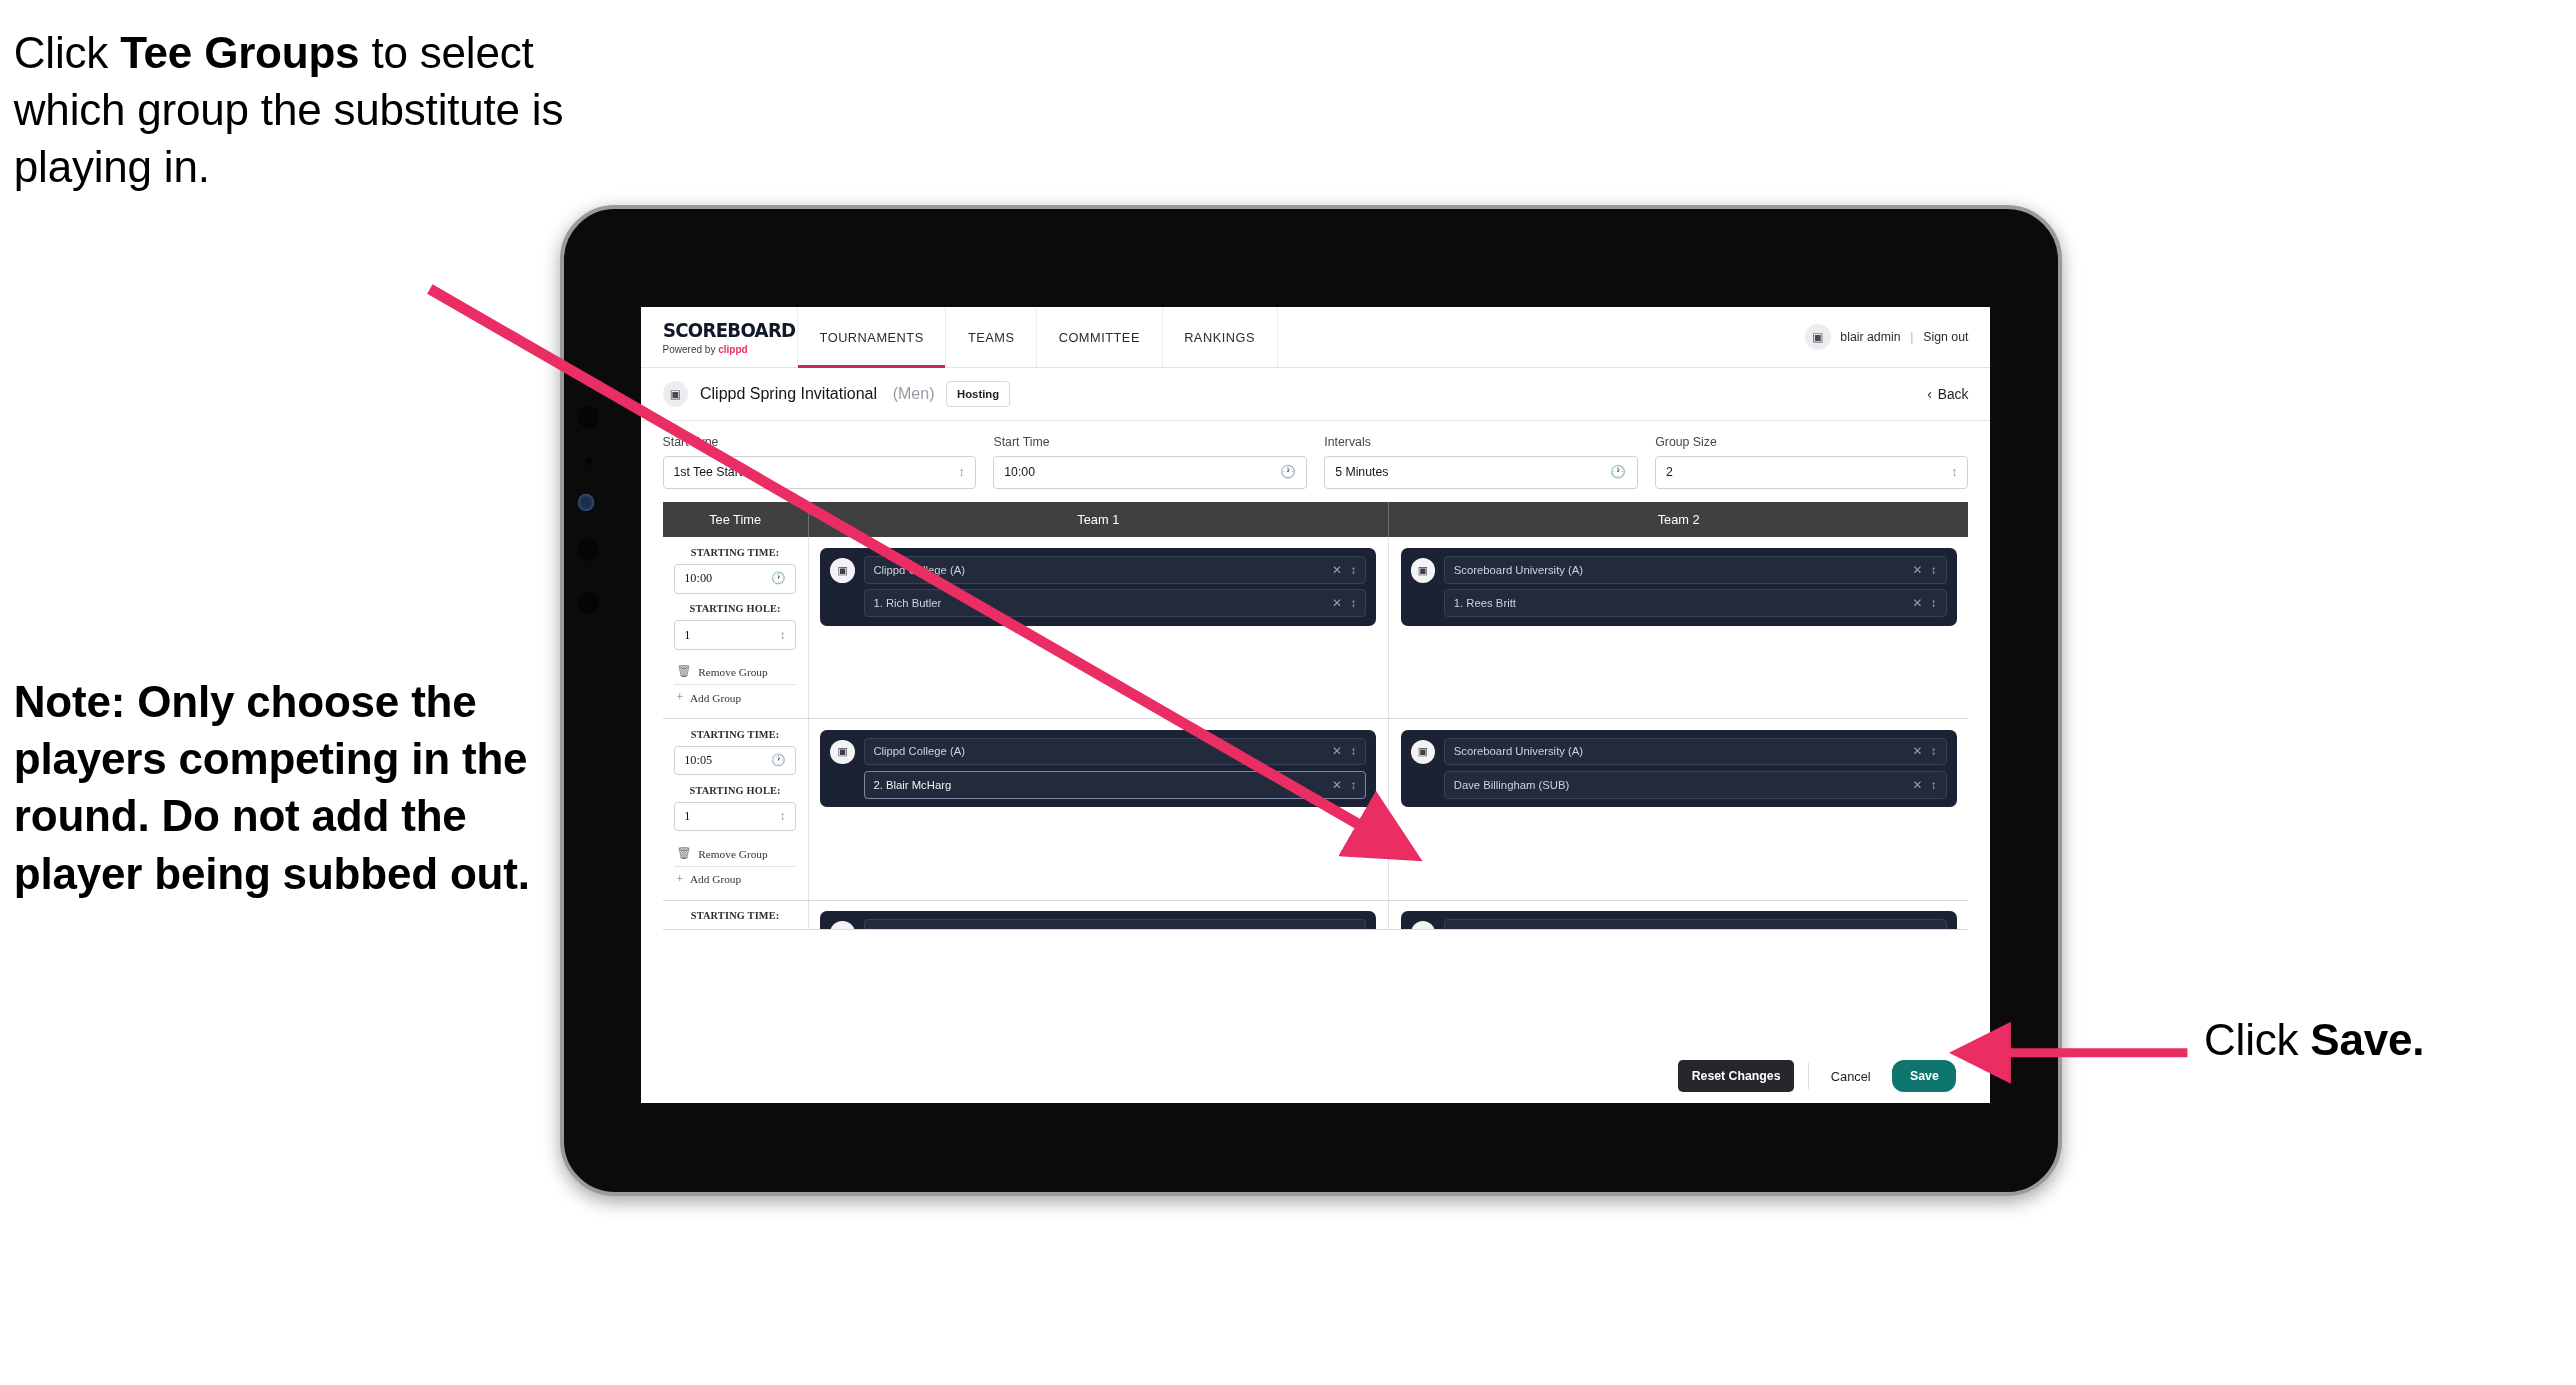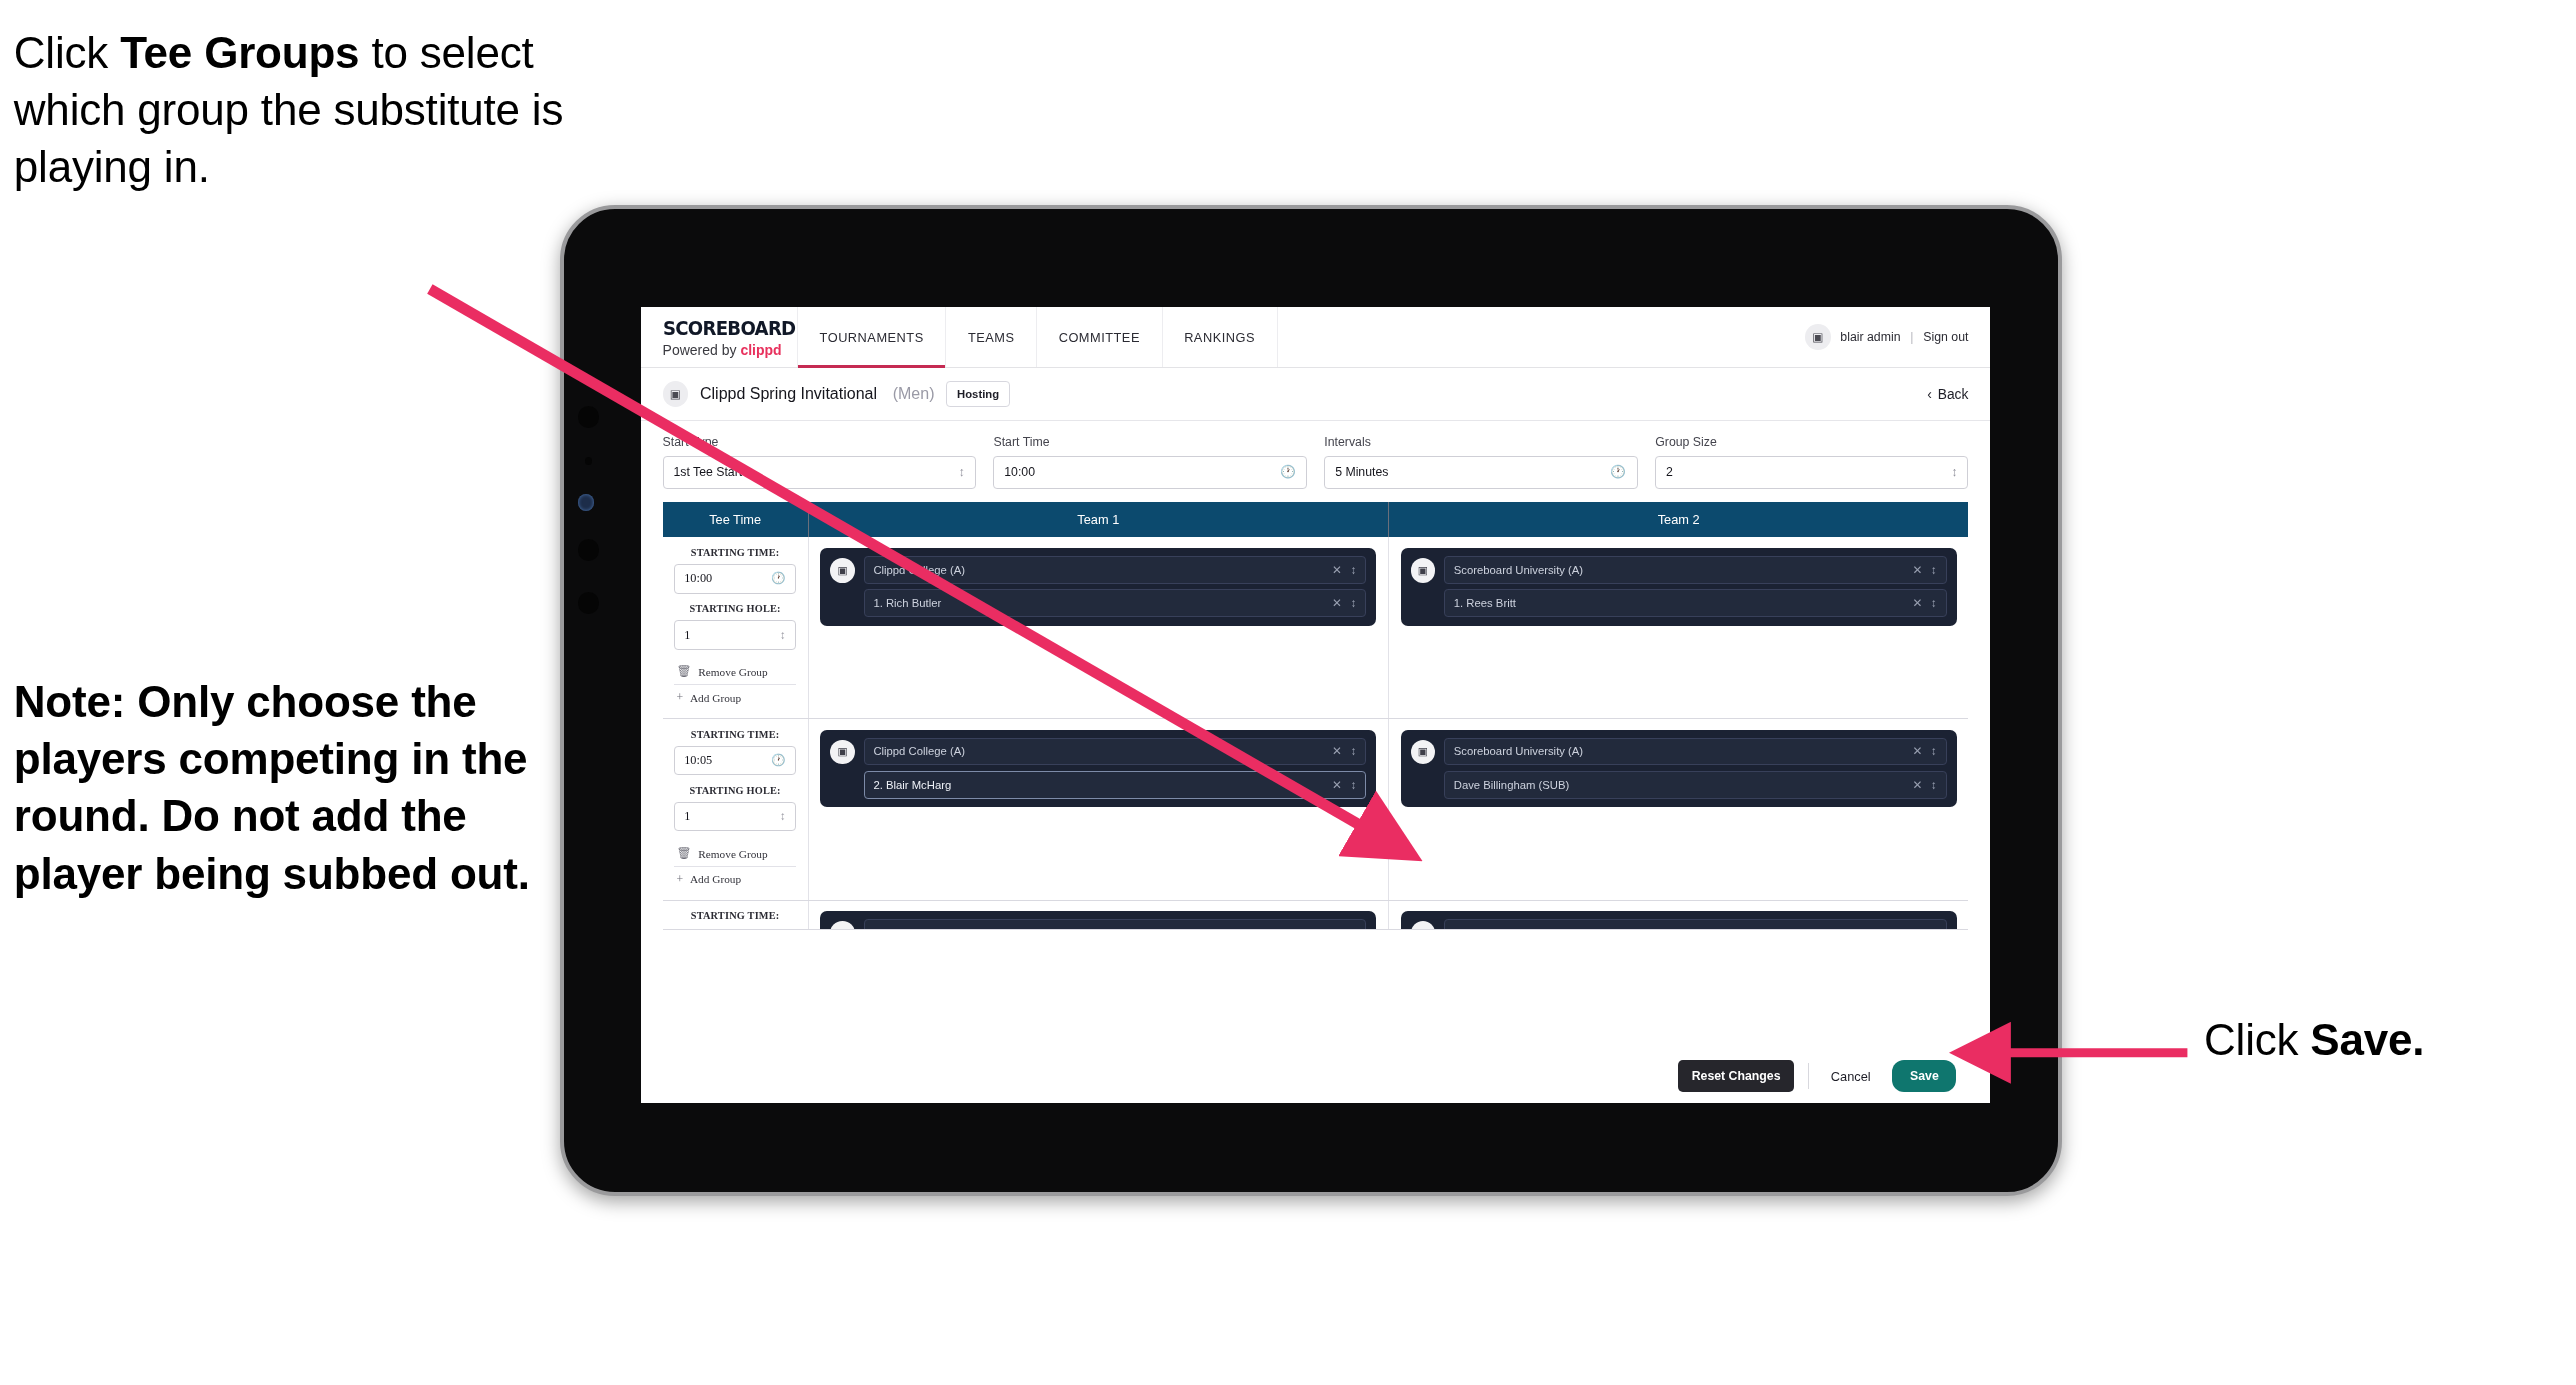--- a/index.html
+++ b/index.html
@@ -58,21 +58,21 @@
   }
   #brand {
     width: 157px; display:flex; flex-direction: column; justify-content:center;
     padding-left: 21.6px; border-right: 1px solid #ededf0;
   }
   #brand-name {
     font-family: "DejaVu Sans", sans-serif;
     font-weight: 700; font-size: 19.7px; letter-spacing: -0.8px;
     color:#111827; transform: scaleX(0.92); transform-origin: left center;
   }
-  #brand-sub { font-size: 14px; color:#3a3a40; margin-top: 2px; }
+  #brand-sub { font-size: 10px; color:#3a3a40; margin-top: 2px; }
   #brand-sub .clippd { color:#e8315d; font-weight:700; }
   .navtab {
     display:flex; align-items:center; padding: 0 21.6px;
     font-size: 12.8px; letter-spacing: 0.5px; color:#2b2b33;
     border-right: 1px solid #ededf0; position: relative; cursor: pointer;
   }
   .navtab.active::after {
     content:""; position:absolute; left:0; right:0; bottom:-1px; height:2.9px; background:#c52a52;
   }
   #nav-right { margin-left:auto; display:flex; align-items:center; padding-right: 21.6px; gap: 9.8px; font-size: 12.3px; color:#2b2b33;}
@@ -102,21 +102,21 @@
   .field-label { font-size: 12.3px; color:#44444d; margin-bottom: 6.9px; }
   .field-box {
     height: 33px; border:1px solid #cfcfd6; border-radius:3.9px; background:#fff;
     display:flex; align-items:center; padding: 0 9.8px;
     font-size: 12.3px; color:#16161d; position:relative; cursor:pointer;
   }
   .field-box .endicon { margin-left:auto; color:#8e8e99; font-size: 12.8px; line-height:1;}
 
   
   #table-wrap { flex: 1 1 auto; position: relative; overflow: hidden; margin: 3.9px 21.6px 0 21.6px; }
-  #thead { display:flex; background:#0c4a6e; color:#fff; height: 35px; }
+  #thead { display:flex; background:#404040; color:#fff; height: 35px; }
   .th { display:flex; align-items:center; justify-content:center; font-size: 12.8px; }
   .th-tee  { width: 146px; border-right:1px solid #6a6f7b; }
   .th-team { flex:1; border-right:1px solid #6a6f7b; }
   .th-team:last-child { border-right: none; }
 
   .trow { display:flex; border-bottom:1px solid #d9d9e0; background:#fff; }
   .cell-tee {
     width: 146px; border-right:1px solid #e2e2e8; padding: 9.8px 11.8px 7.9px 11.8px;
     display:flex; flex-direction:column; align-items:center;font-family:Liberation Serif, serif;
   }

